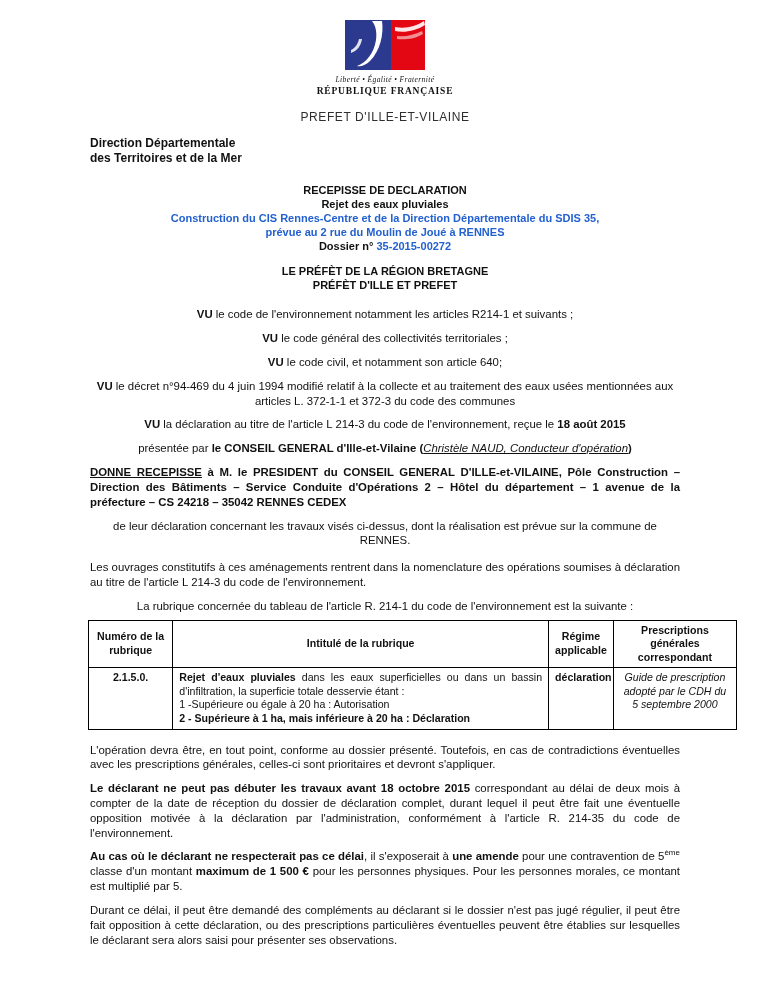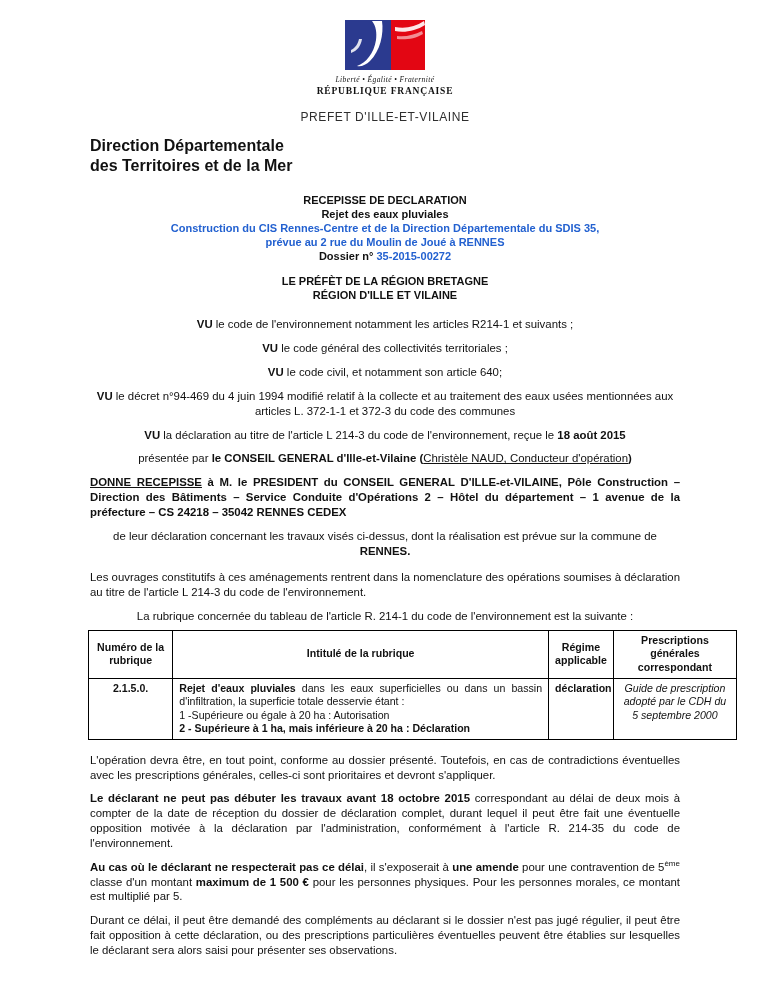--- a/index.html
+++ b/index.html
@@ -41,21 +41,21 @@
     text-align:center;
     font-size:12px;
     letter-spacing:0.6px;
     color:#2e2e2e;
     margin-top:14px;
   }
   
   .direction {
     margin-top:12px;
     font-weight:700;
-    font-size:16px;
+    font-size:12px;
     line-height:1.28;
     color:#111;
   }
   
   .title-block { text-align:center; margin-top:16px; }
   .title-line {
     font-weight:700;
     font-size:11px;
     line-height:1.28;
     color:#111;
@@ -128,33 +128,33 @@
   </div>
 
   <div class="title-block">
     <div class="title-line">RECEPISSE DE DECLARATION</div>
     <div class="title-line">Rejet des eaux pluviales</div>
     <div class="title-line blue">Construction du CIS Rennes-Centre et de la Direction Départementale du SDIS 35,</div>
     <div class="title-line blue">prévue au 2 rue du Moulin de Joué à RENNES</div>
     <div class="title-line"><span>Dossier n° </span><span class="blue" style="color:#2361d0;">35-2015-00272</span></div>
     <div class="prefet-block">
       <div class="title-line">LE PRÉFÈT DE LA RÉGION BRETAGNE</div>
-      <div class="title-line">RÉGION D'ILLE ET VILAINE</div>
+      <div class="title-line">PRÉFÈT D'ILLE ET PREFET</div>
     </div>
   </div>
 
   <div class="body-text">
     <p class="para no-justify"><span style="font-weight: 700;">VU</span><span> le code de l'environnement notamment les articles R214-1 et suivants ;</span></p>
     <p class="para no-justify"><span style="font-weight: 700;">VU</span><span> le code général des collectivités territoriales ;</span></p>
     <p class="para no-justify"><span style="font-weight: 700;">VU</span><span> le code civil, et notamment son article 640;</span></p>
     <p class="para no-justify"><span style="font-weight: 700;">VU</span><span> le décret n°94-469 du 4 juin 1994 modifié relatif à la collecte et au traitement des eaux usées mentionnées aux articles L. 372-1-1 et 372-3 du code des communes</span></p>
     <p class="para no-justify"><span style="font-weight: 700;">VU</span><span> la déclaration au titre de l'article L 214-3 du code de l'environnement, reçue le </span><span style="font-weight: 700;">18 août 2015</span></p>
-    <p class="para no-justify"><span>présentée par </span><span style="font-weight: 700;">le CONSEIL GENERAL d'Ille-et-Vilaine (</span><span style="text-decoration: underline;">Christèle NAUD, Conducteur d'opération</span><span style="font-weight: 700;">)</span></p>
+    <p class="para no-justify"><span>présentée par </span><span style="font-weight: 700;">le CONSEIL GENERAL d'Ille-et-Vilaine (</span><span style="font-style: italic; text-decoration: underline;">Christèle NAUD, Conducteur d'opération</span><span style="font-weight: 700;">)</span></p>
     <p class="para"><span style="font-weight: 700; text-decoration: underline;">DONNE RECEPISSE</span><span style="font-weight: 700;"> à M. le PRESIDENT du CONSEIL GENERAL D'ILLE-et-VILAINE, Pôle Construction – Direction des Bâtiments – Service Conduite d'Opérations 2 – Hôtel du département – 1 avenue de la préfecture – CS 24218 – 35042 RENNES CEDEX</span></p>
-    <p class="para no-justify gap-md"><span>de leur déclaration concernant les travaux visés ci-dessus, dont la réalisation est prévue sur la commune de </span><span style="font-weight: 700;">RENNES.</span></p>
+    <p class="para no-justify gap-md"><span>de leur déclaration concernant les travaux visés ci-dessus, dont la réalisation est prévue sur la commune de </span><span style="font-weight: 400;">RENNES.</span></p>
     <p class="para"><span>Les ouvrages constitutifs à ces aménagements rentrent dans la nomenclature des opérations soumises à déclaration au titre de l'article L 214-3 du code de l'environnement.</span></p>
     <p class="para no-justify gap-sm"><span>La rubrique concernée du tableau de l'article R. 214-1 du code de l'environnement est la suivante :</span></p>
 
     <table class="rubrique-table">
       <colgroup>
         <col style="width:13%">
         <col style="width:58%">
         <col style="width:10%">
         <col style="width:19%">
       </colgroup>

